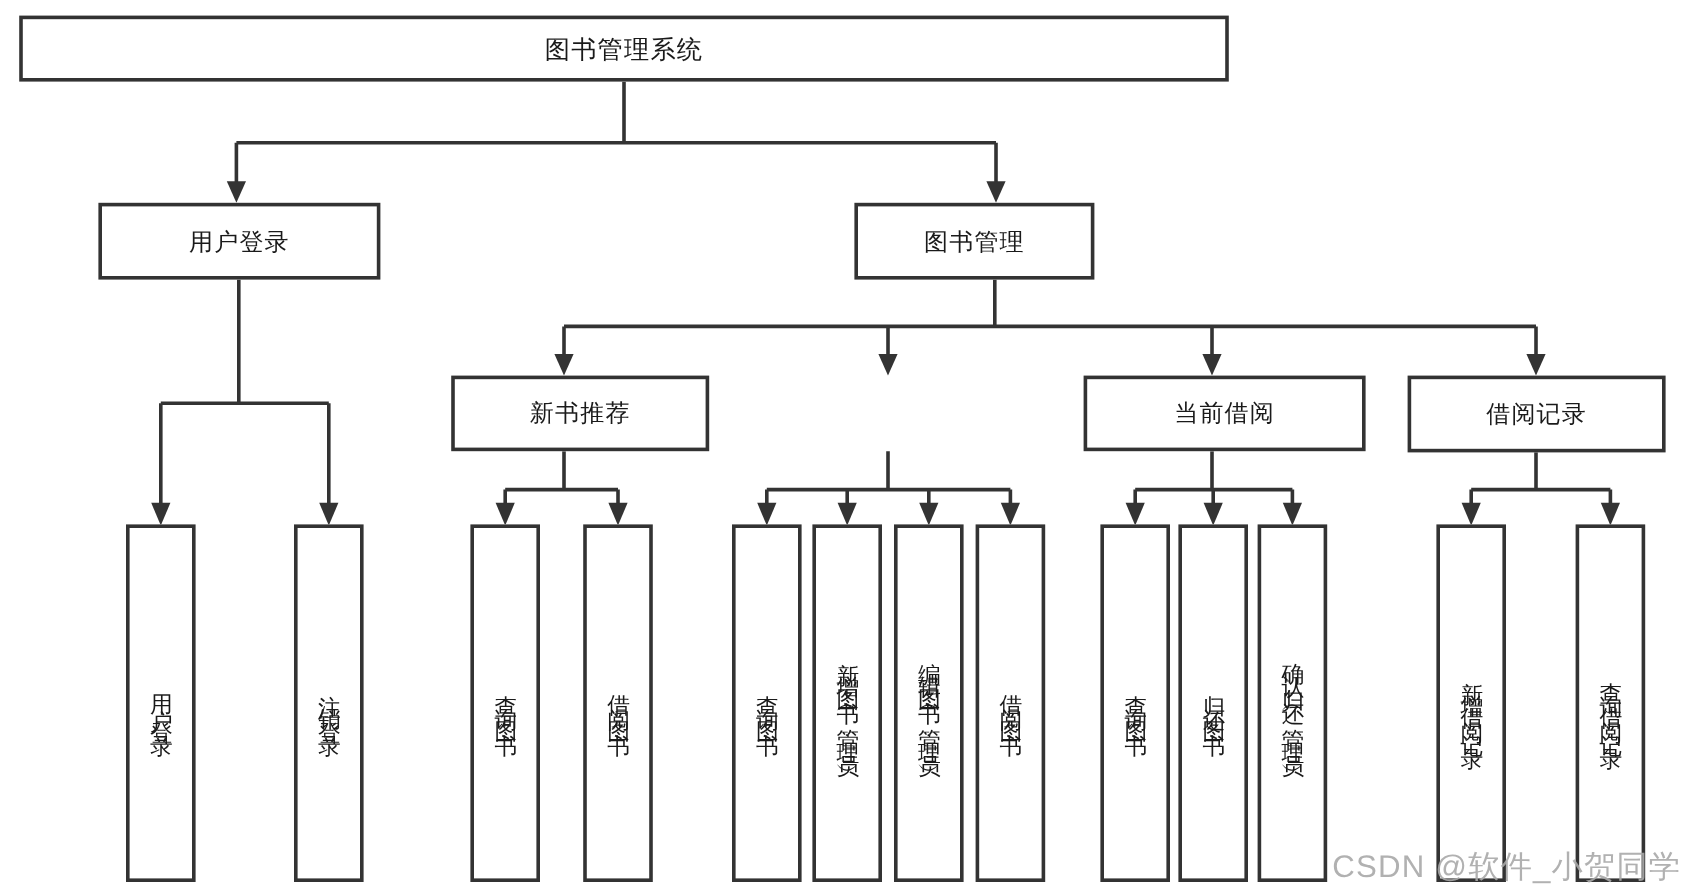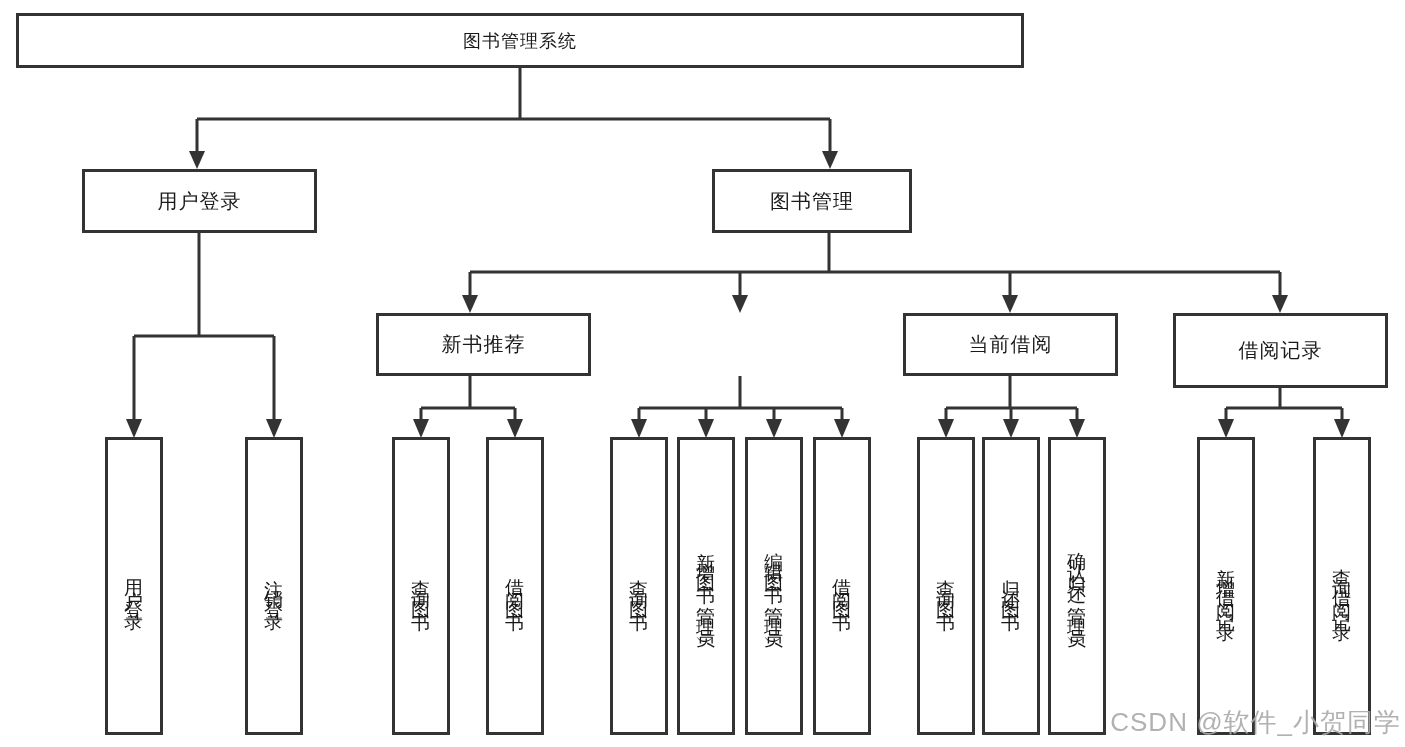--- a/index.html
+++ b/index.html
@@ -25,21 +25,21 @@
     display: flex;
     align-items: center;
     justify-content: center;
     color: #1a1a1a;
   }
   .hlabel {
     font-size: 20px;
     letter-spacing: 1px;
     white-space: nowrap;
   }
-  .root-label { font-size: 18px; }
+  .root-label { font-size: 21px; }
   .vlabel {
     writing-mode: vertical-rl;
     text-orientation: mixed;
     font-size: 19px;
     letter-spacing: 11px;
     line-height: 1;
     white-space: nowrap;
   }
   .watermark {
     position: absolute;
@@ -108,24 +108,24 @@
   <div class="box" style="left:82px;top:169px;width:235px;height:64px">
     <span class="hlabel">用户登录</span>
   </div>
   <div class="box" style="left:712px;top:169px;width:200px;height:64px">
     <span class="hlabel">图书管理</span>
   </div>
 
   <div class="box" style="left:376px;top:313px;width:215px;height:63px">
     <span class="hlabel">新书推荐</span>
   </div>
-  <div class="box" style="left:903px;top:313px;width:215px;height:63px">
+  <div class="box" style="left:903px;top:313px;width:235px;height:63px">
     <span class="hlabel">当前借阅</span>
   </div>
-  <div class="box" style="left:1173px;top:313px;width:215px;height:75px">
+  <div class="box" style="left:1173px;top:313px;width:215px;height:64px">
     <span class="hlabel">借阅记录</span>
   </div>
 
   <div class="box" style="left:105px;top:437px;width:58px;height:298px">
     <span class="vlabel">用户登录</span>
   </div>
   <div class="box" style="left:245px;top:437px;width:58px;height:298px">
     <span class="vlabel">注销登录</span>
   </div>
 

